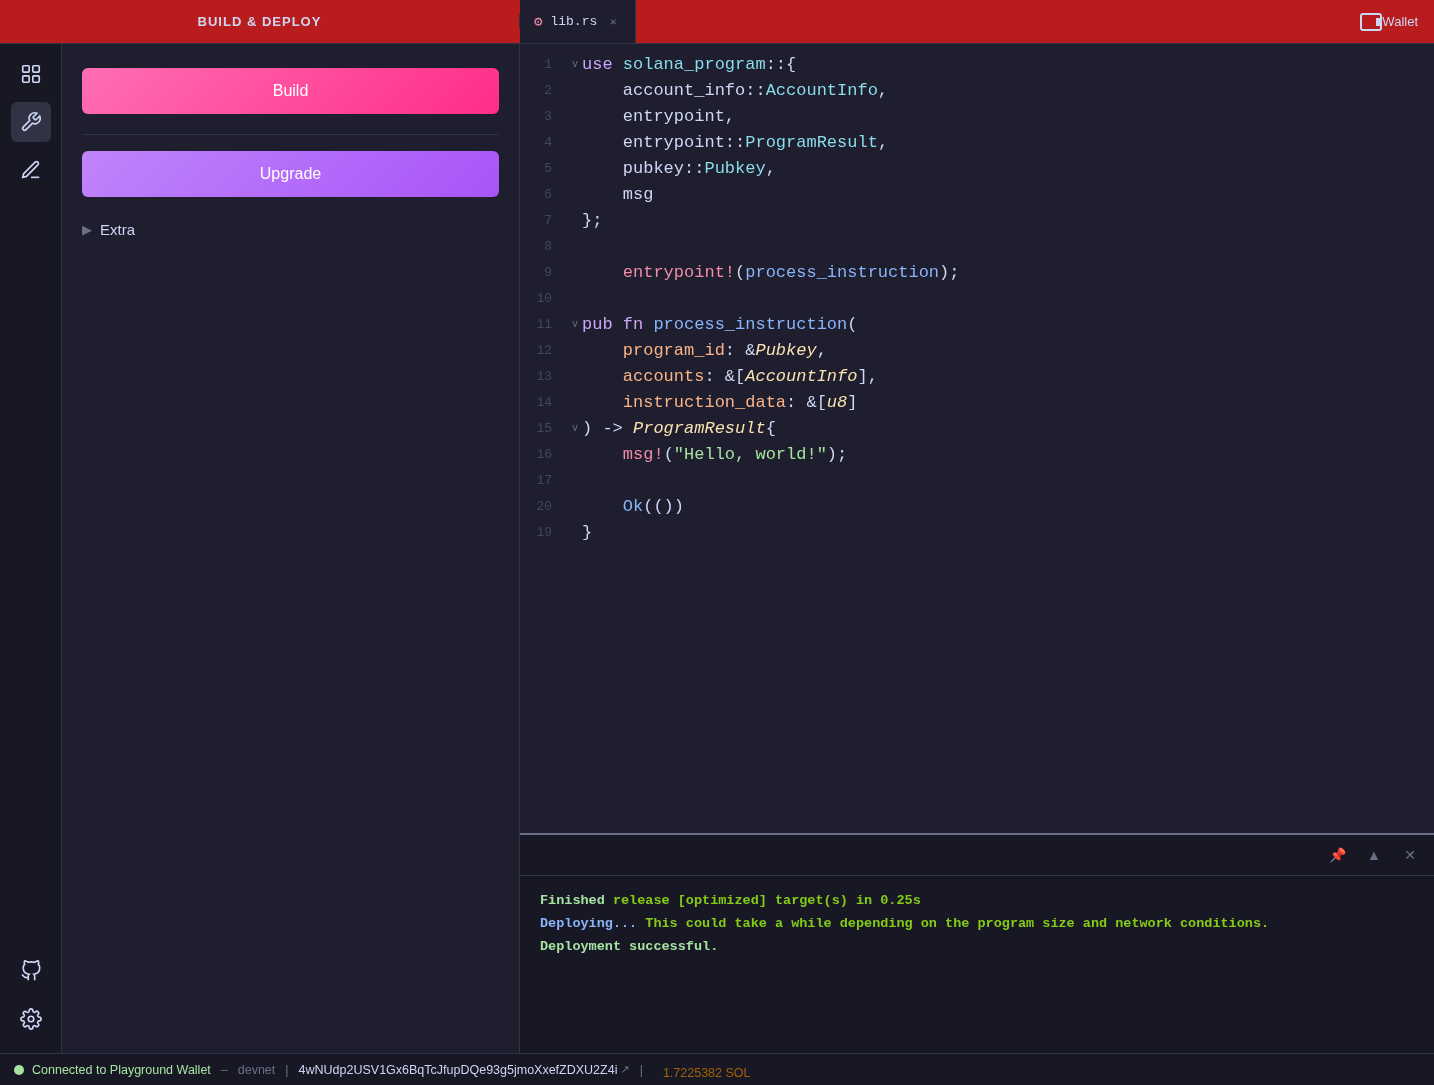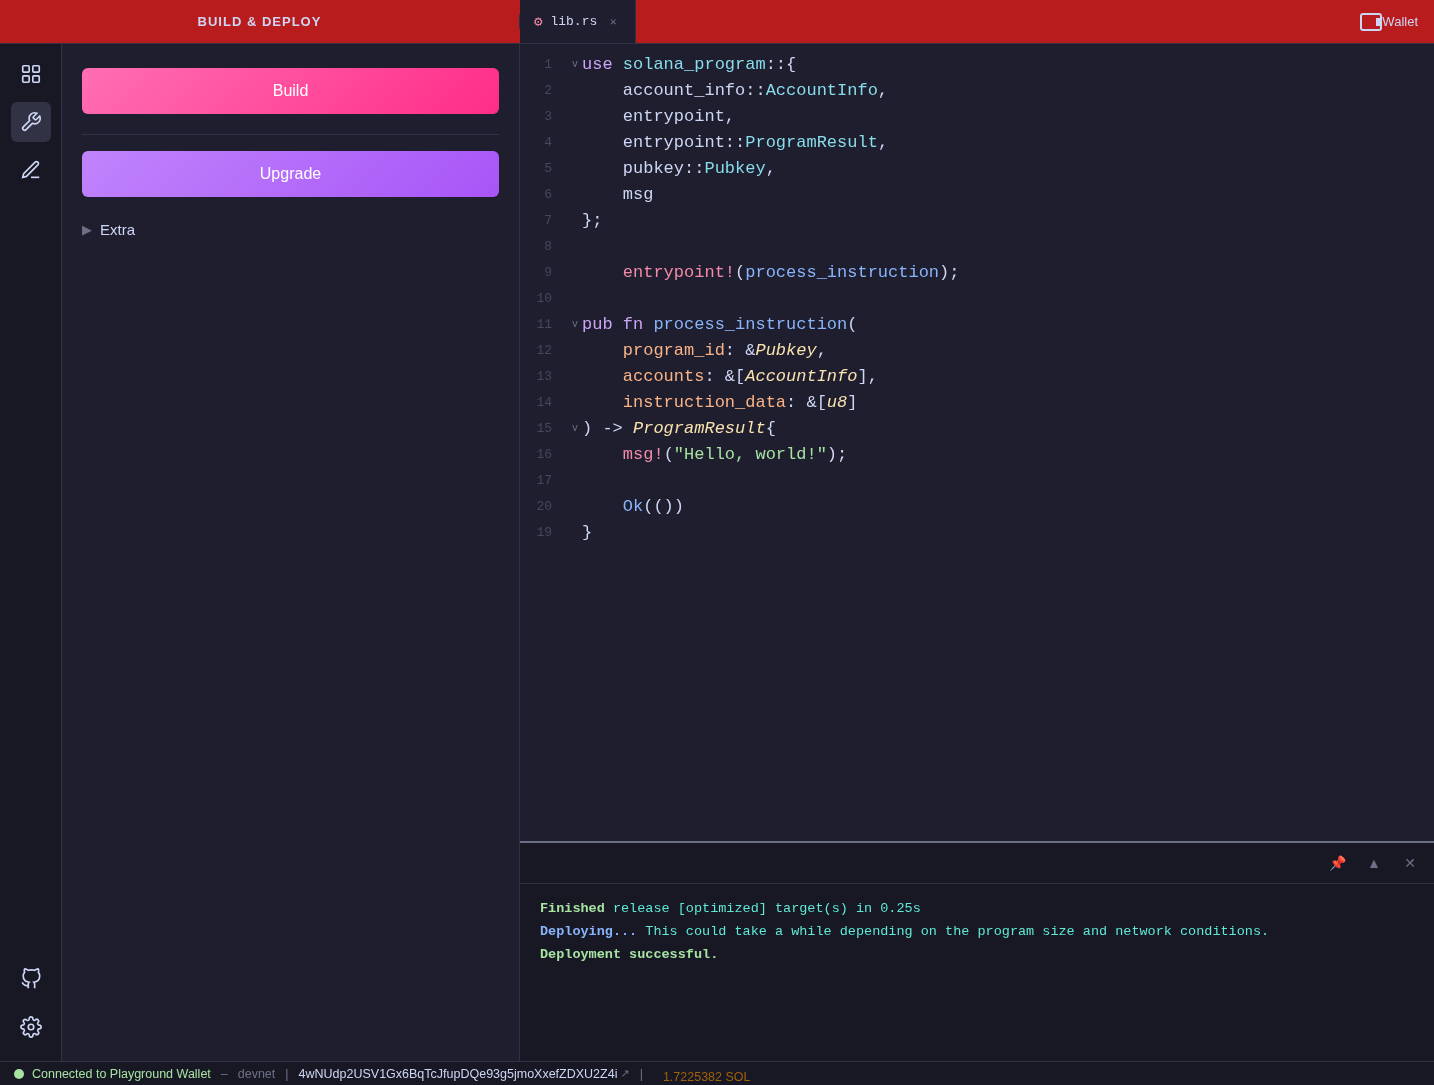--- a/index.html
+++ b/index.html
@@ -314,26 +314,26 @@
 
     .terminal-content {
       padding: 14px 20px;
       font-size: 13.5px;
       line-height: 1.7;
       flex: 1;
       overflow-y: auto;
     }
 
     .term-green { color: #a6e3a1; font-weight: bold; }
-    .term-white { color: #5eead4; }
+    .term-white { color: #84cc16; font-weight: bold; }
     .term-blue { color: #89b4fa; font-weight: bold; }
 
     
     .status-bar {
-      height: 24px;
+      height: 32px;
       background: #181825;
       border-top: 1px solid #313244;
       display: flex;
       align-items: center;
       padding: 0 14px;
       font-size: 12.5px;
       font-family: sans-serif;
       gap: 0;
       flex-shrink: 0;
     }

